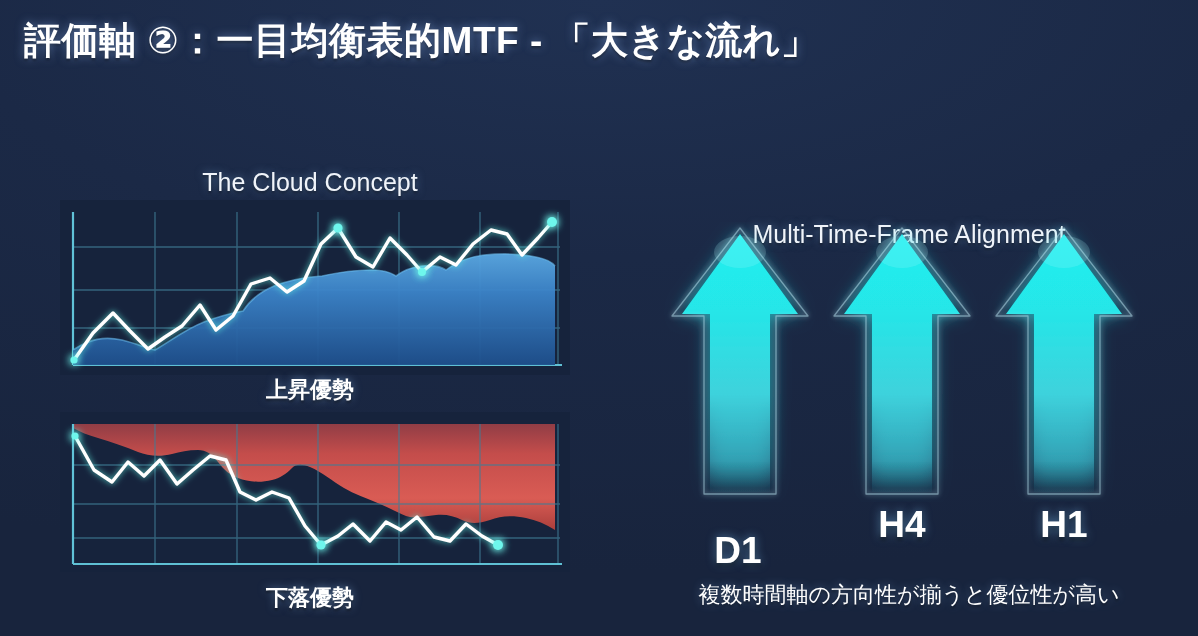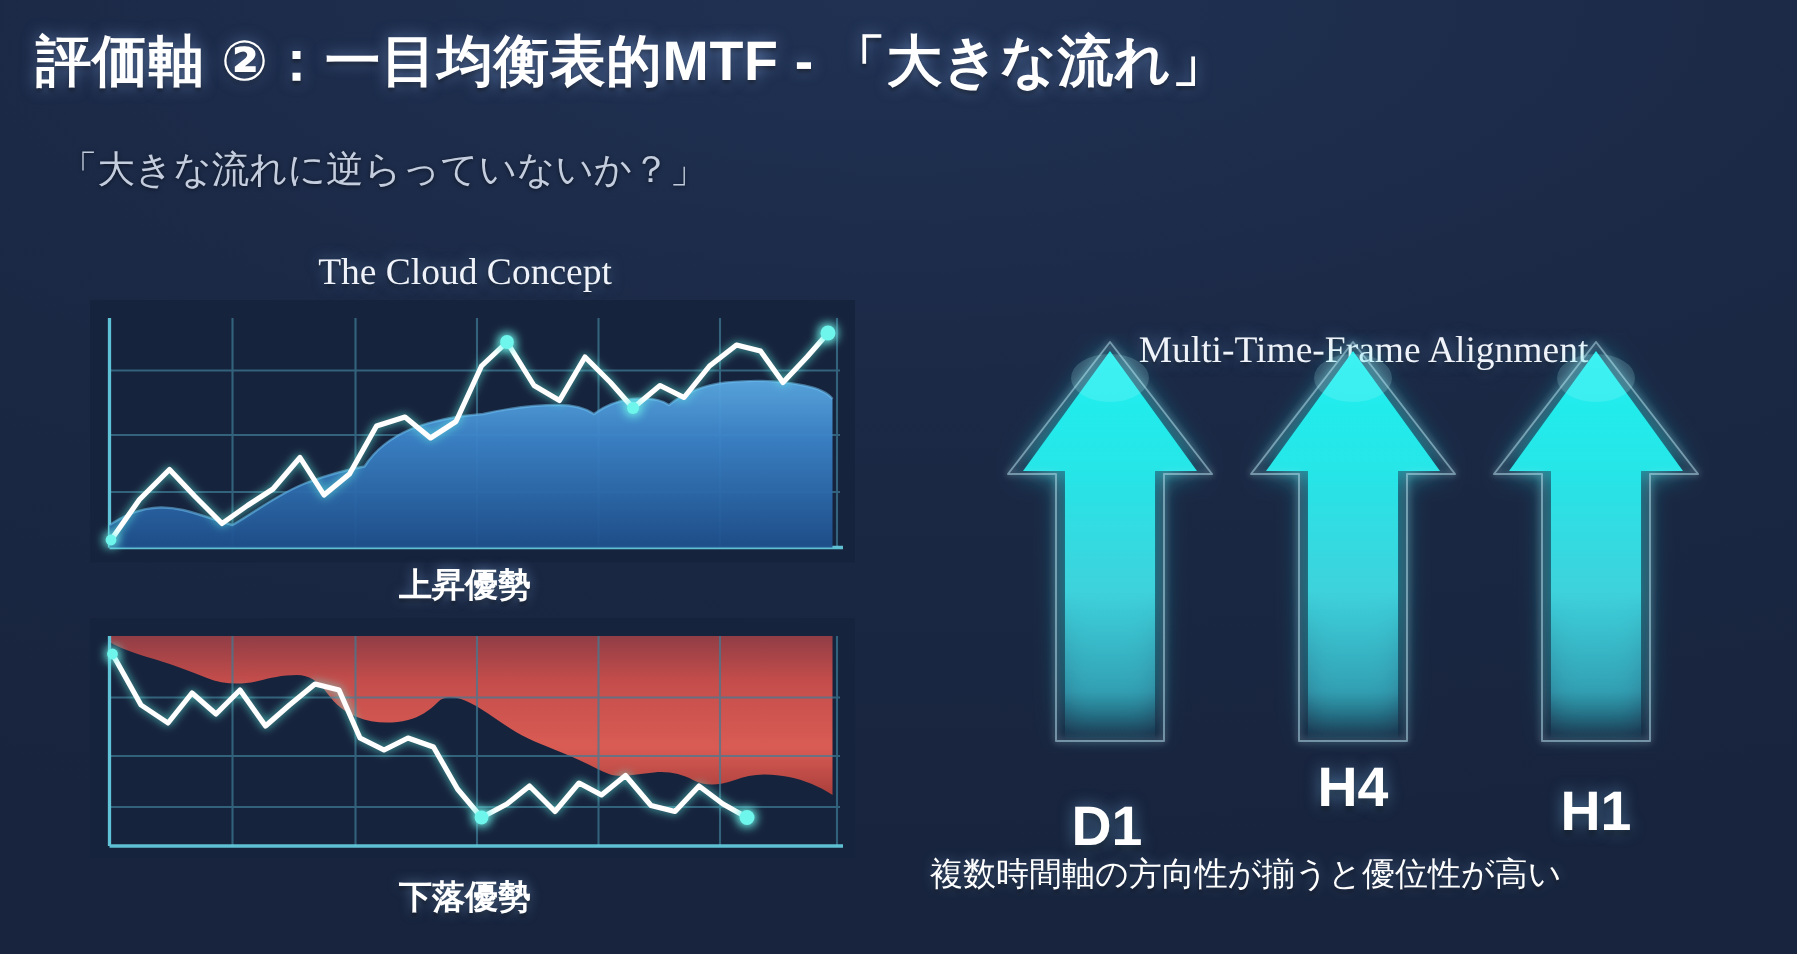--- a/index.html
+++ b/index.html
@@ -24,21 +24,20 @@
   .subtitle{
     position:absolute;left:40px;top:96px;
     font-size:25px;color:#c3cddd;white-space:nowrap;
     text-shadow:0 1px 3px rgba(0,0,0,.55);
   }
 
   
   .panel-title{
     position:absolute;font-size:25px;color:#f0f4fa;white-space:nowrap;
     text-shadow:0 0 9px rgba(140,190,240,.5),0 2px 3px rgba(0,0,0,.55);
-    font-family:Liberation Serif, serif;
   }
   .panel-caption{
     position:absolute;font-size:22px;font-weight:bold;color:#ffffff;white-space:nowrap;
     text-shadow:0 0 8px rgba(150,200,255,.5),0 2px 3px rgba(0,0,0,.7);
   }
 
   
   .chart{position:absolute;}
   .chart svg{display:block;}
 
@@ -53,21 +52,20 @@
     position:absolute;font-size:22px;color:#ffffff;white-space:nowrap;
     text-shadow:0 0 8px rgba(140,190,250,.45),0 2px 3px rgba(0,0,0,.6);
   }
 </style>
 </head>
 <body>
 
 <div id="stage">
 
   <div class="title">評価軸 ②：一目均衡表的MTF - 「大きな流れ」</div>
-  <div class="subtitle">「大きな流れに逆らっていないか？」</div>
 
   <div class="panel-title" style="left:0;top:168px;width:620px;text-align:center;">The Cloud Concept</div>
 
   <div class="chart" style="left:60px;top:200px;">
     <svg width="510" height="175" viewBox="0 0 510 175">
       <defs>
         <linearGradient id="bullCloud" x1="0" y1="0" x2="0" y2="1">
           <stop offset="0%" stop-color="#5aa8e2"></stop>
           <stop offset="35%" stop-color="#3b83c8"></stop>
           <stop offset="100%" stop-color="#1e4f8c"></stop>
@@ -258,17 +256,17 @@
       <g>
         <path filter="url(#arrowGlow)" d="M434,12 L492,92 L464,92 L464,270 L404,270 L404,92 L376,92 Z" fill="url(#arrowFill)"></path>
         <path filter="url(#outlineGlow)" d="M434,6 L502,94 L470,94 L470,272 L398,272 L398,94 L366,94 Z" fill="none" stroke="#bfe9f6" stroke-width="1.3" opacity="0.55" stroke-linejoin="round"></path>
         <ellipse cx="434" cy="30" rx="26" ry="16" fill="#b9fbff" opacity="0.18"></ellipse>
       </g>
     </svg>
   </div>
 
   <div class="tf-label" style="left:678px;top:530px;width:120px;">D1</div>
   <div class="tf-label" style="left:842px;top:504px;width:120px;">H4</div>
-  <div class="tf-label" style="left:1004px;top:520px;width:120px;">H1</div>
-
-  <div class="mtf-caption" style="left:620px;top:568px;width:578px;">複数時間軸の方向性が揃うと優位性が高い</div>
+  <div class="tf-label" style="left:1004px;top:504px;width:120px;">H1</div>
+
+  <div class="mtf-caption" style="left:620px;top:580px;width:578px;text-align:center;">複数時間軸の方向性が揃うと優位性が高い</div>
 
 </div>
 
 </body></html>

